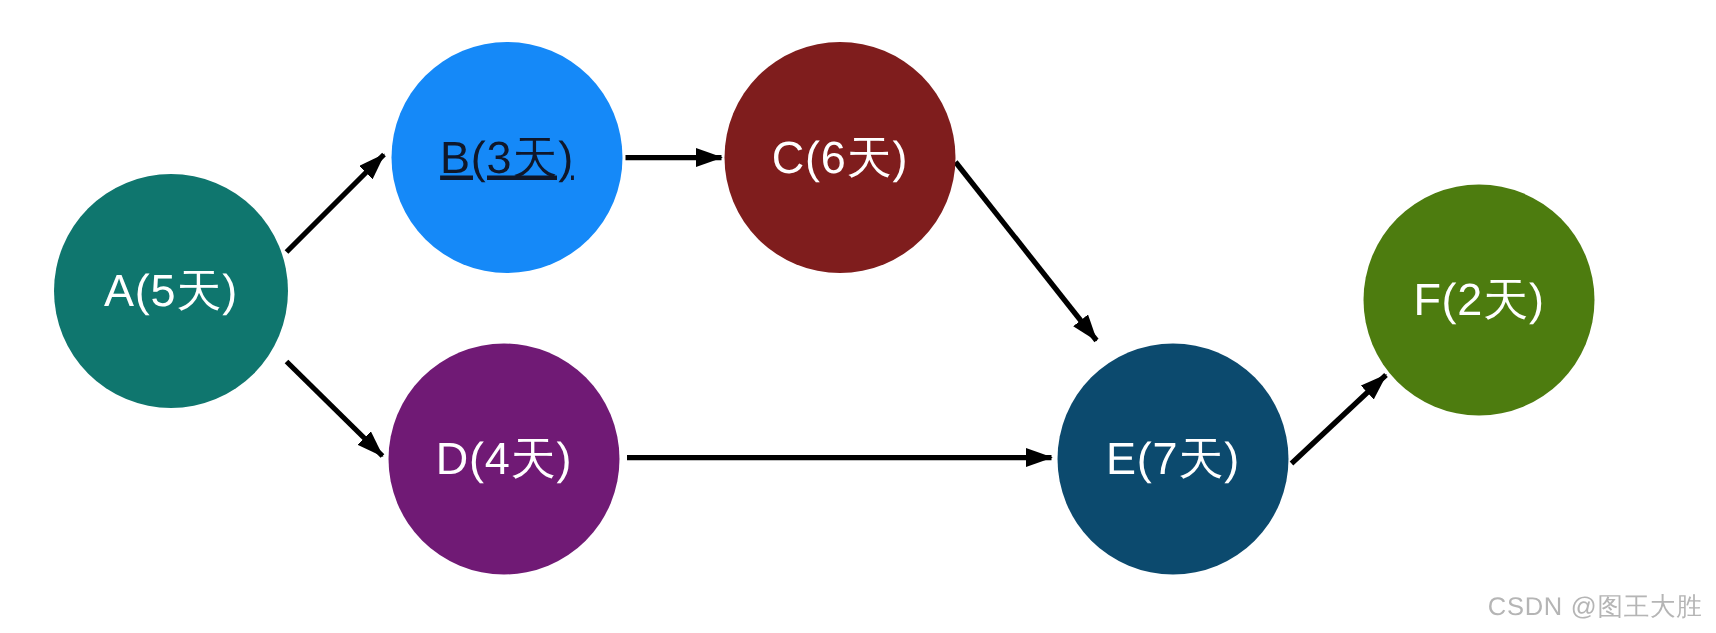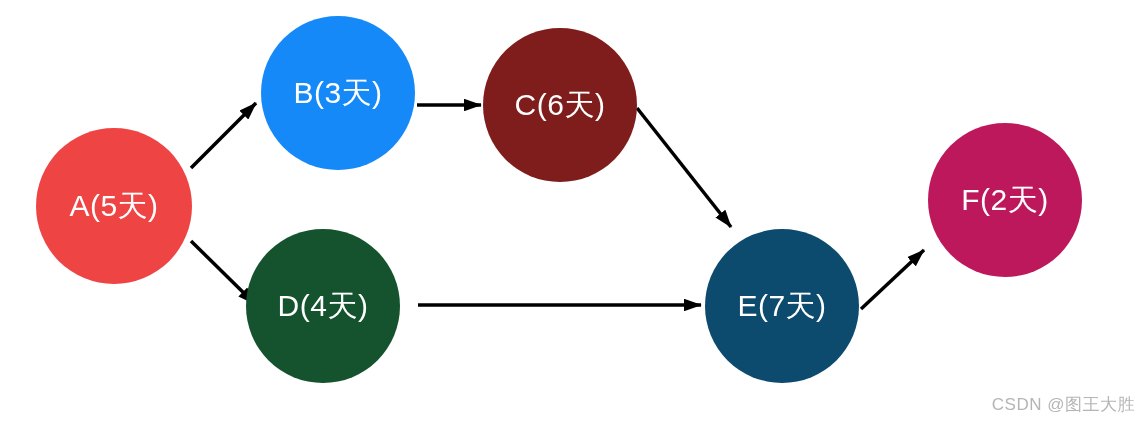--- a/index.html
+++ b/index.html
@@ -57,21 +57,21 @@
     <g id="edge-group">
         <line x1="191" y1="168" x2="256" y2="103" stroke="#000000" stroke-width="3.5" marker-end="url(#arrowhead)"></line>
         <line x1="191" y1="241" x2="255" y2="304" stroke="#000000" stroke-width="3.5" marker-end="url(#arrowhead)"></line>
         <line x1="417" y1="105" x2="481" y2="105" stroke="#000000" stroke-width="3.5" marker-end="url(#arrowhead)"></line>
         <line x1="637" y1="108" x2="731" y2="227" stroke="#000000" stroke-width="3.5" marker-end="url(#arrowhead)"></line>
         <line x1="418" y1="305" x2="701" y2="305" stroke="#000000" stroke-width="3.5" marker-end="url(#arrowhead)"></line>
         <line x1="861" y1="309" x2="924" y2="250" stroke="#000000" stroke-width="3.5" marker-end="url(#arrowhead)"></line>
       </g>
   </svg>
   <div id="nodes">
-      <div class="node" style="left: 36px; top: 128px; width: 156px; height: 156px; background: #ef4444; color: rgb(255, 255, 255); text-align: right;">A(5天)</div>
-      <div class="node" style="left: 261px; top: 16px; width: 154px; height: 154px; background: rgb(21, 137, 248); color: #ffffff;">B(3天)</div>
+      <div class="node" style="left: 36px; top: 116px; width: 156px; height: 156px; background: #0f766e; color: rgb(255, 255, 255); text-align: right;">A(5天)</div>
+      <div class="node" style="left: 261px; top: 28px; width: 154px; height: 154px; background: rgb(21, 137, 248); color: #0f172a; text-decoration: underline;">B(3天)</div>
       <div class="node" style="left: 483px; top: 28px; width: 154px; height: 154px; background: #7f1d1d; color: rgb(255, 255, 255);">C(6天)</div>
-      <div class="node" style="left: 246px; top: 229px; width: 154px; height: 154px; background: #14532d; color: rgb(255, 255, 255);">D(4天)</div>
+      <div class="node" style="left: 259px; top: 229px; width: 154px; height: 154px; background: #701a75; color: rgb(255, 255, 255);">D(4天)</div>
       <div class="node" style="left: 705px; top: 229px; width: 154px; height: 154px; background: #0c4a6e; color: rgb(255, 255, 255);">E(7天)</div>
-      <div class="node" style="left: 928px; top: 123px; width: 154px; height: 154px; background: #be185d; color: rgb(255, 255, 255);">F(2天)</div>
+      <div class="node" style="left: 909px; top: 123px; width: 154px; height: 154px; background: #4d7c0f; color: rgb(255, 255, 255);">F(2天)</div>
     </div>
   <span class="watermark" style="color: rgb(181, 181, 181);">CSDN @图王大胜</span>
 </div>
 
 </body></html>

